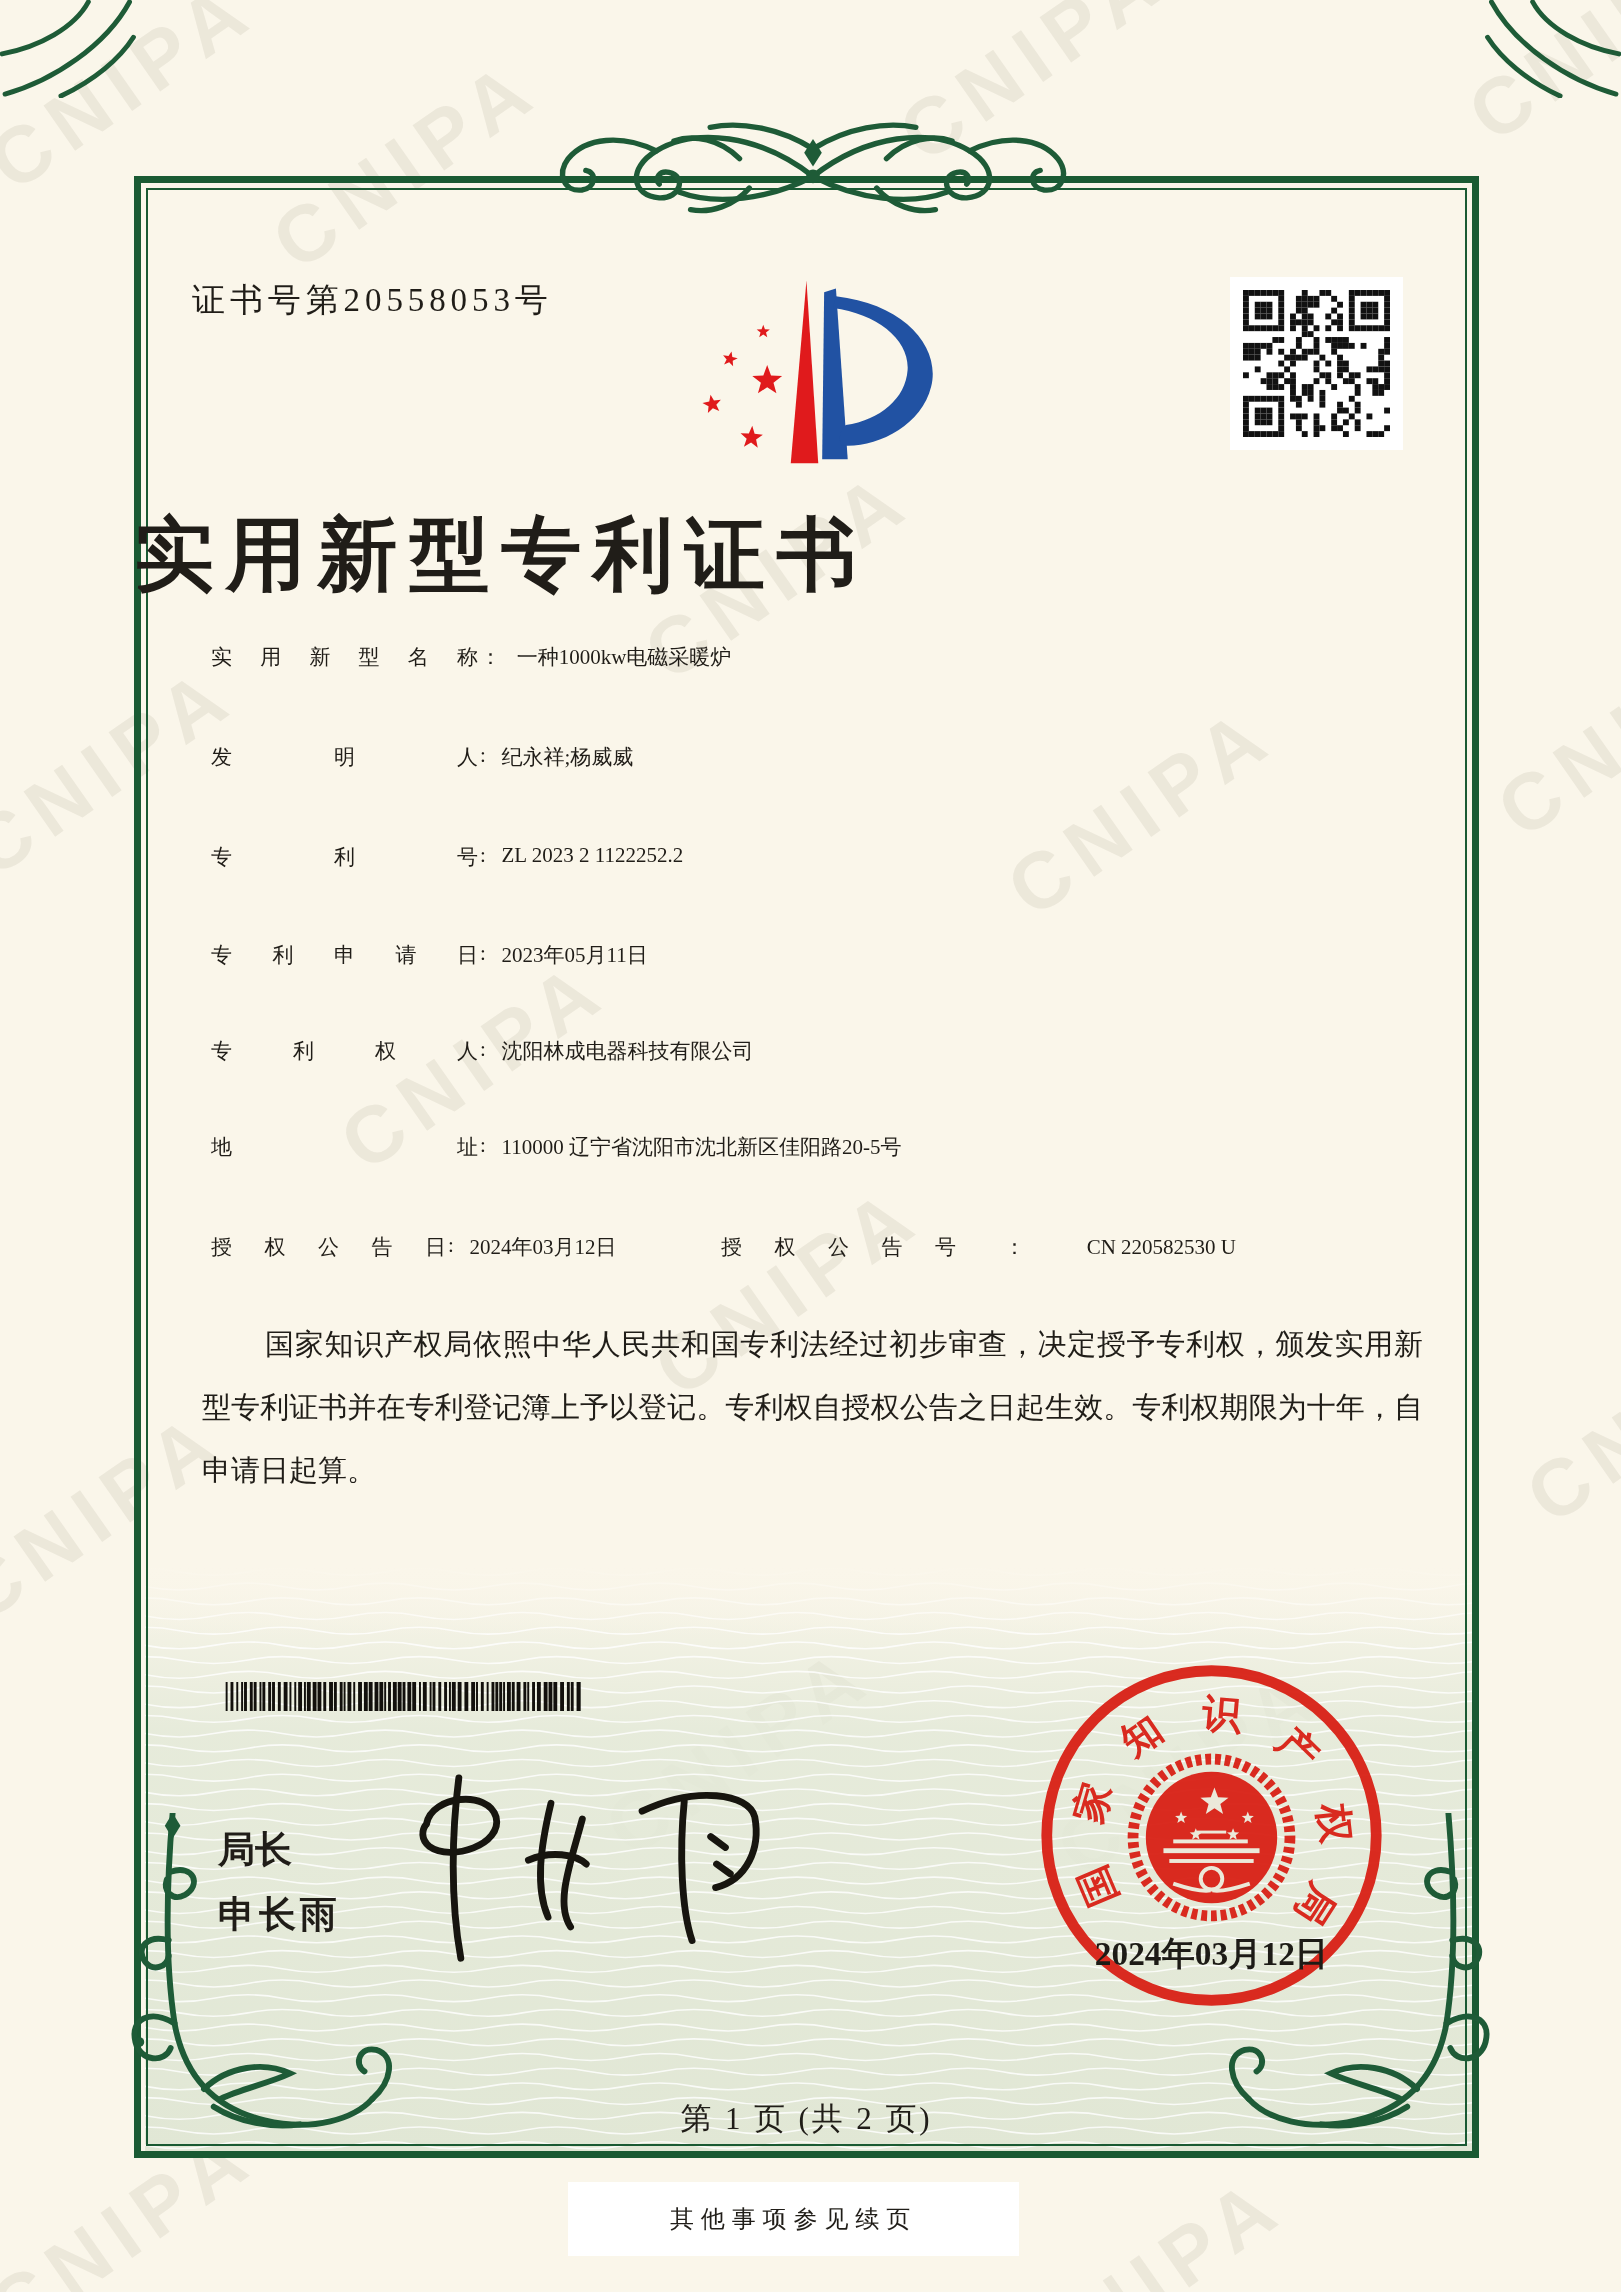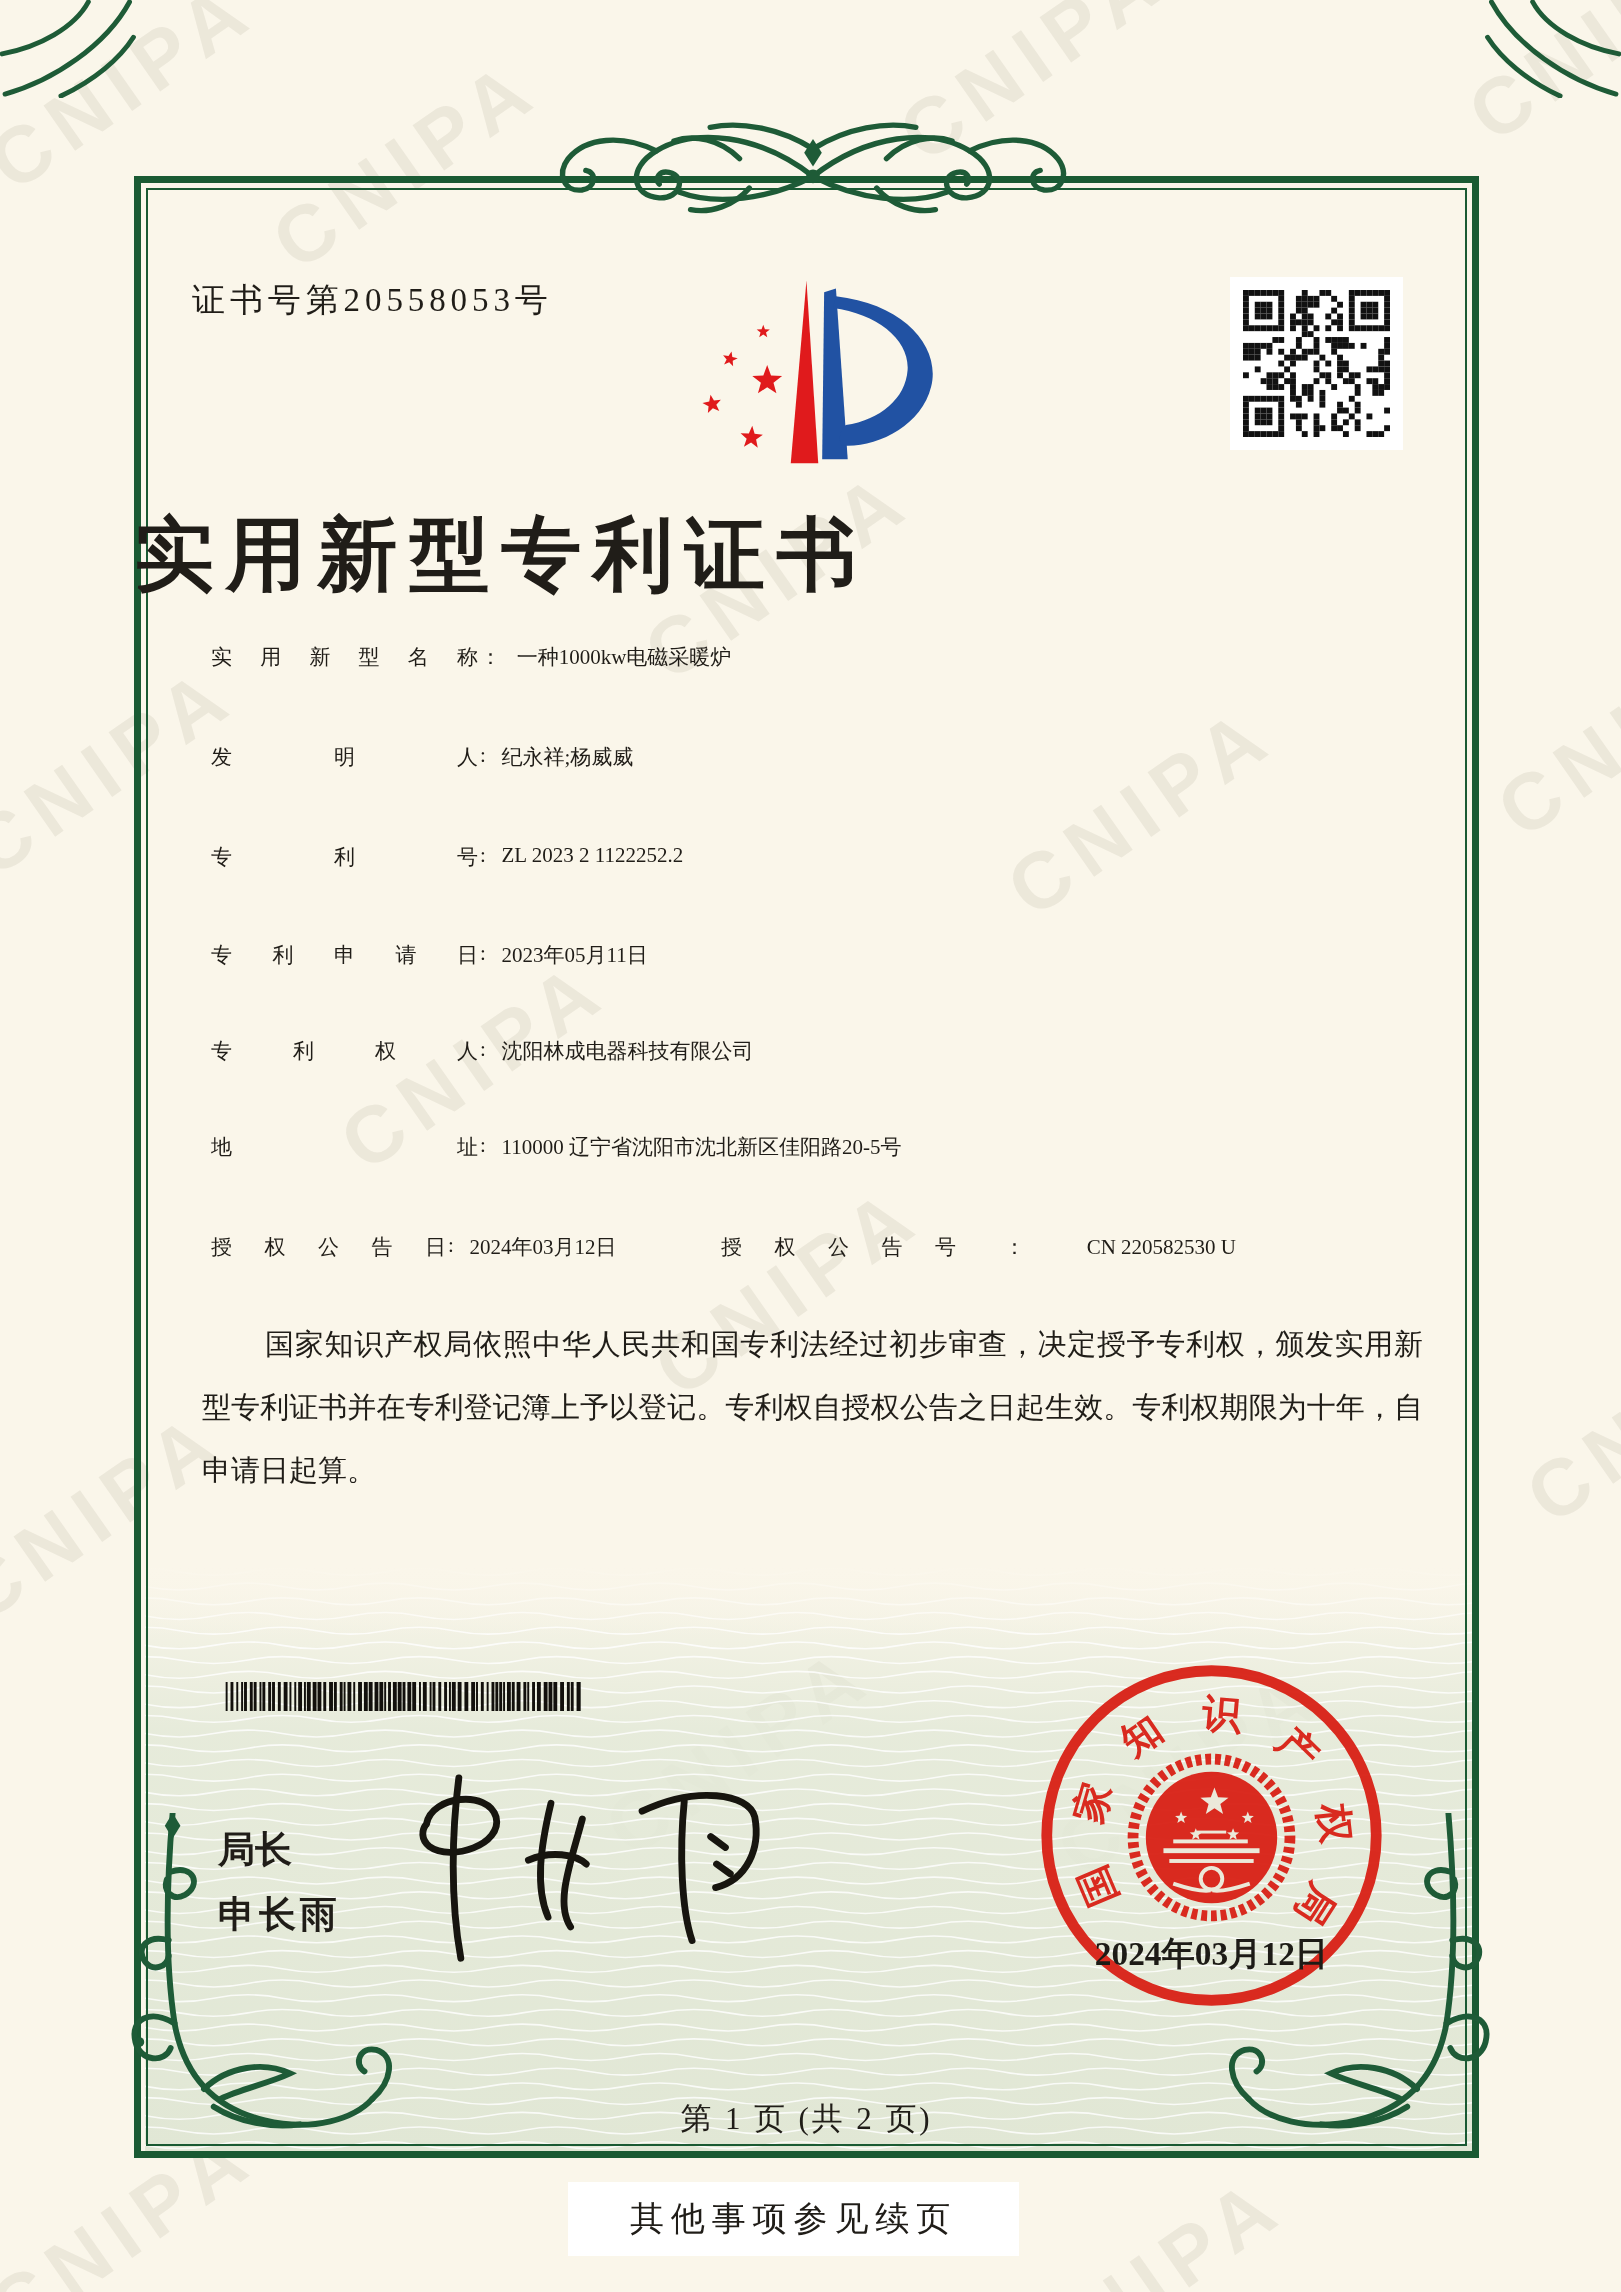--- a/index.html
+++ b/index.html
@@ -47,21 +47,21 @@
   .paras p{margin:0;text-indent:63px;}
   .paras p + p{margin-top:18.6px;}
   .barcode{position:absolute;left:223px;top:1682px;}
   .signer-title{position:absolute;left:218px;top:1825px;font-family:"Liberation Sans",sans-serif;font-weight:bold;font-size:37px;}
   .signer-name{position:absolute;left:218px;top:1890px;font-family:"Liberation Sans",sans-serif;font-weight:bold;font-size:37px;letter-spacing:3.9px;}
   .signature{position:absolute;left:392px;top:1770px;}
   .seal{position:absolute;left:1035px;top:1659px;opacity:0.96;}
   .page-info{position:absolute;left:134px;top:2098px;width:1345px;text-align:center;font-size:31px;letter-spacing:2.9px;}
   .cont-strip{
     position:absolute;left:568px;top:2182px;width:451px;height:74px;background:#ffffff;
-    text-align:center;line-height:74px;font-size:34px;letter-spacing:6.9px;z-index:6;
+    text-align:center;line-height:74px;font-size:24px;letter-spacing:6.9px;z-index:6;
   }
 </style>
 </head>
 <body>
 
 <div class="page">
 
   <svg class="waves" width="1331" height="588" viewBox="0 0 1358 600" id="wave-svg">
       <defs>
         <linearGradient id="sageG" x1="0" y1="0" x2="0" y2="1">

